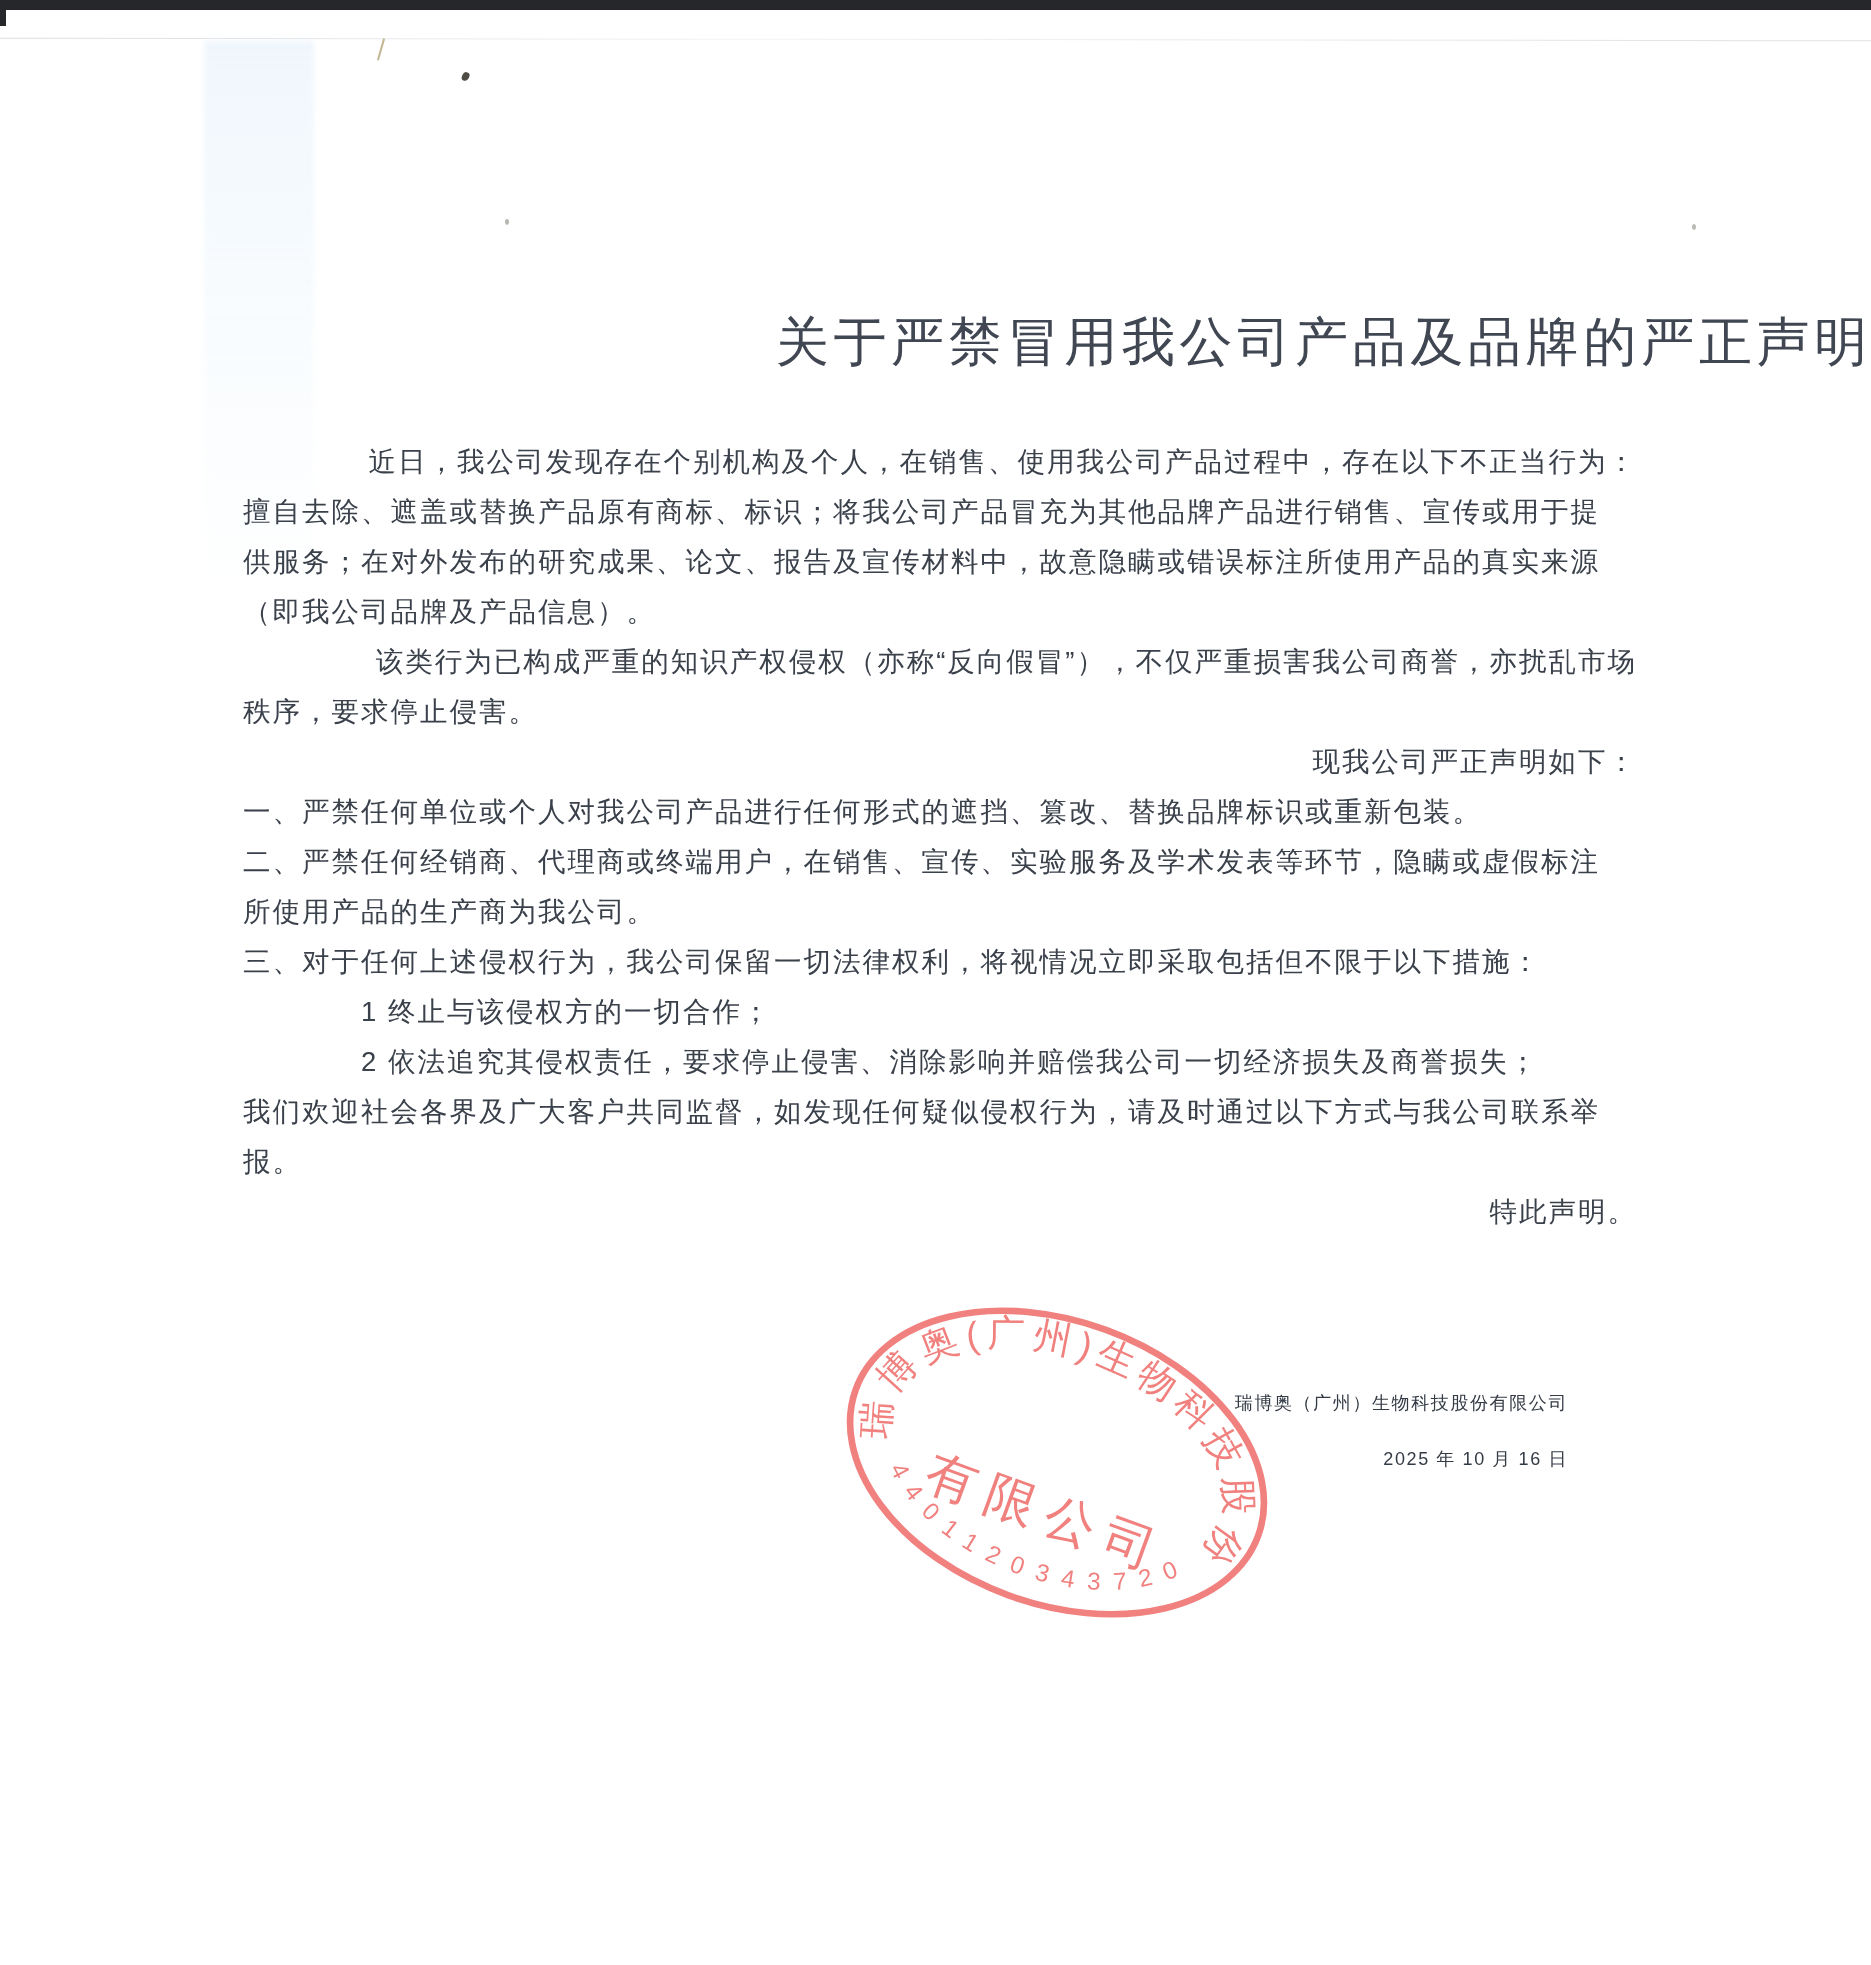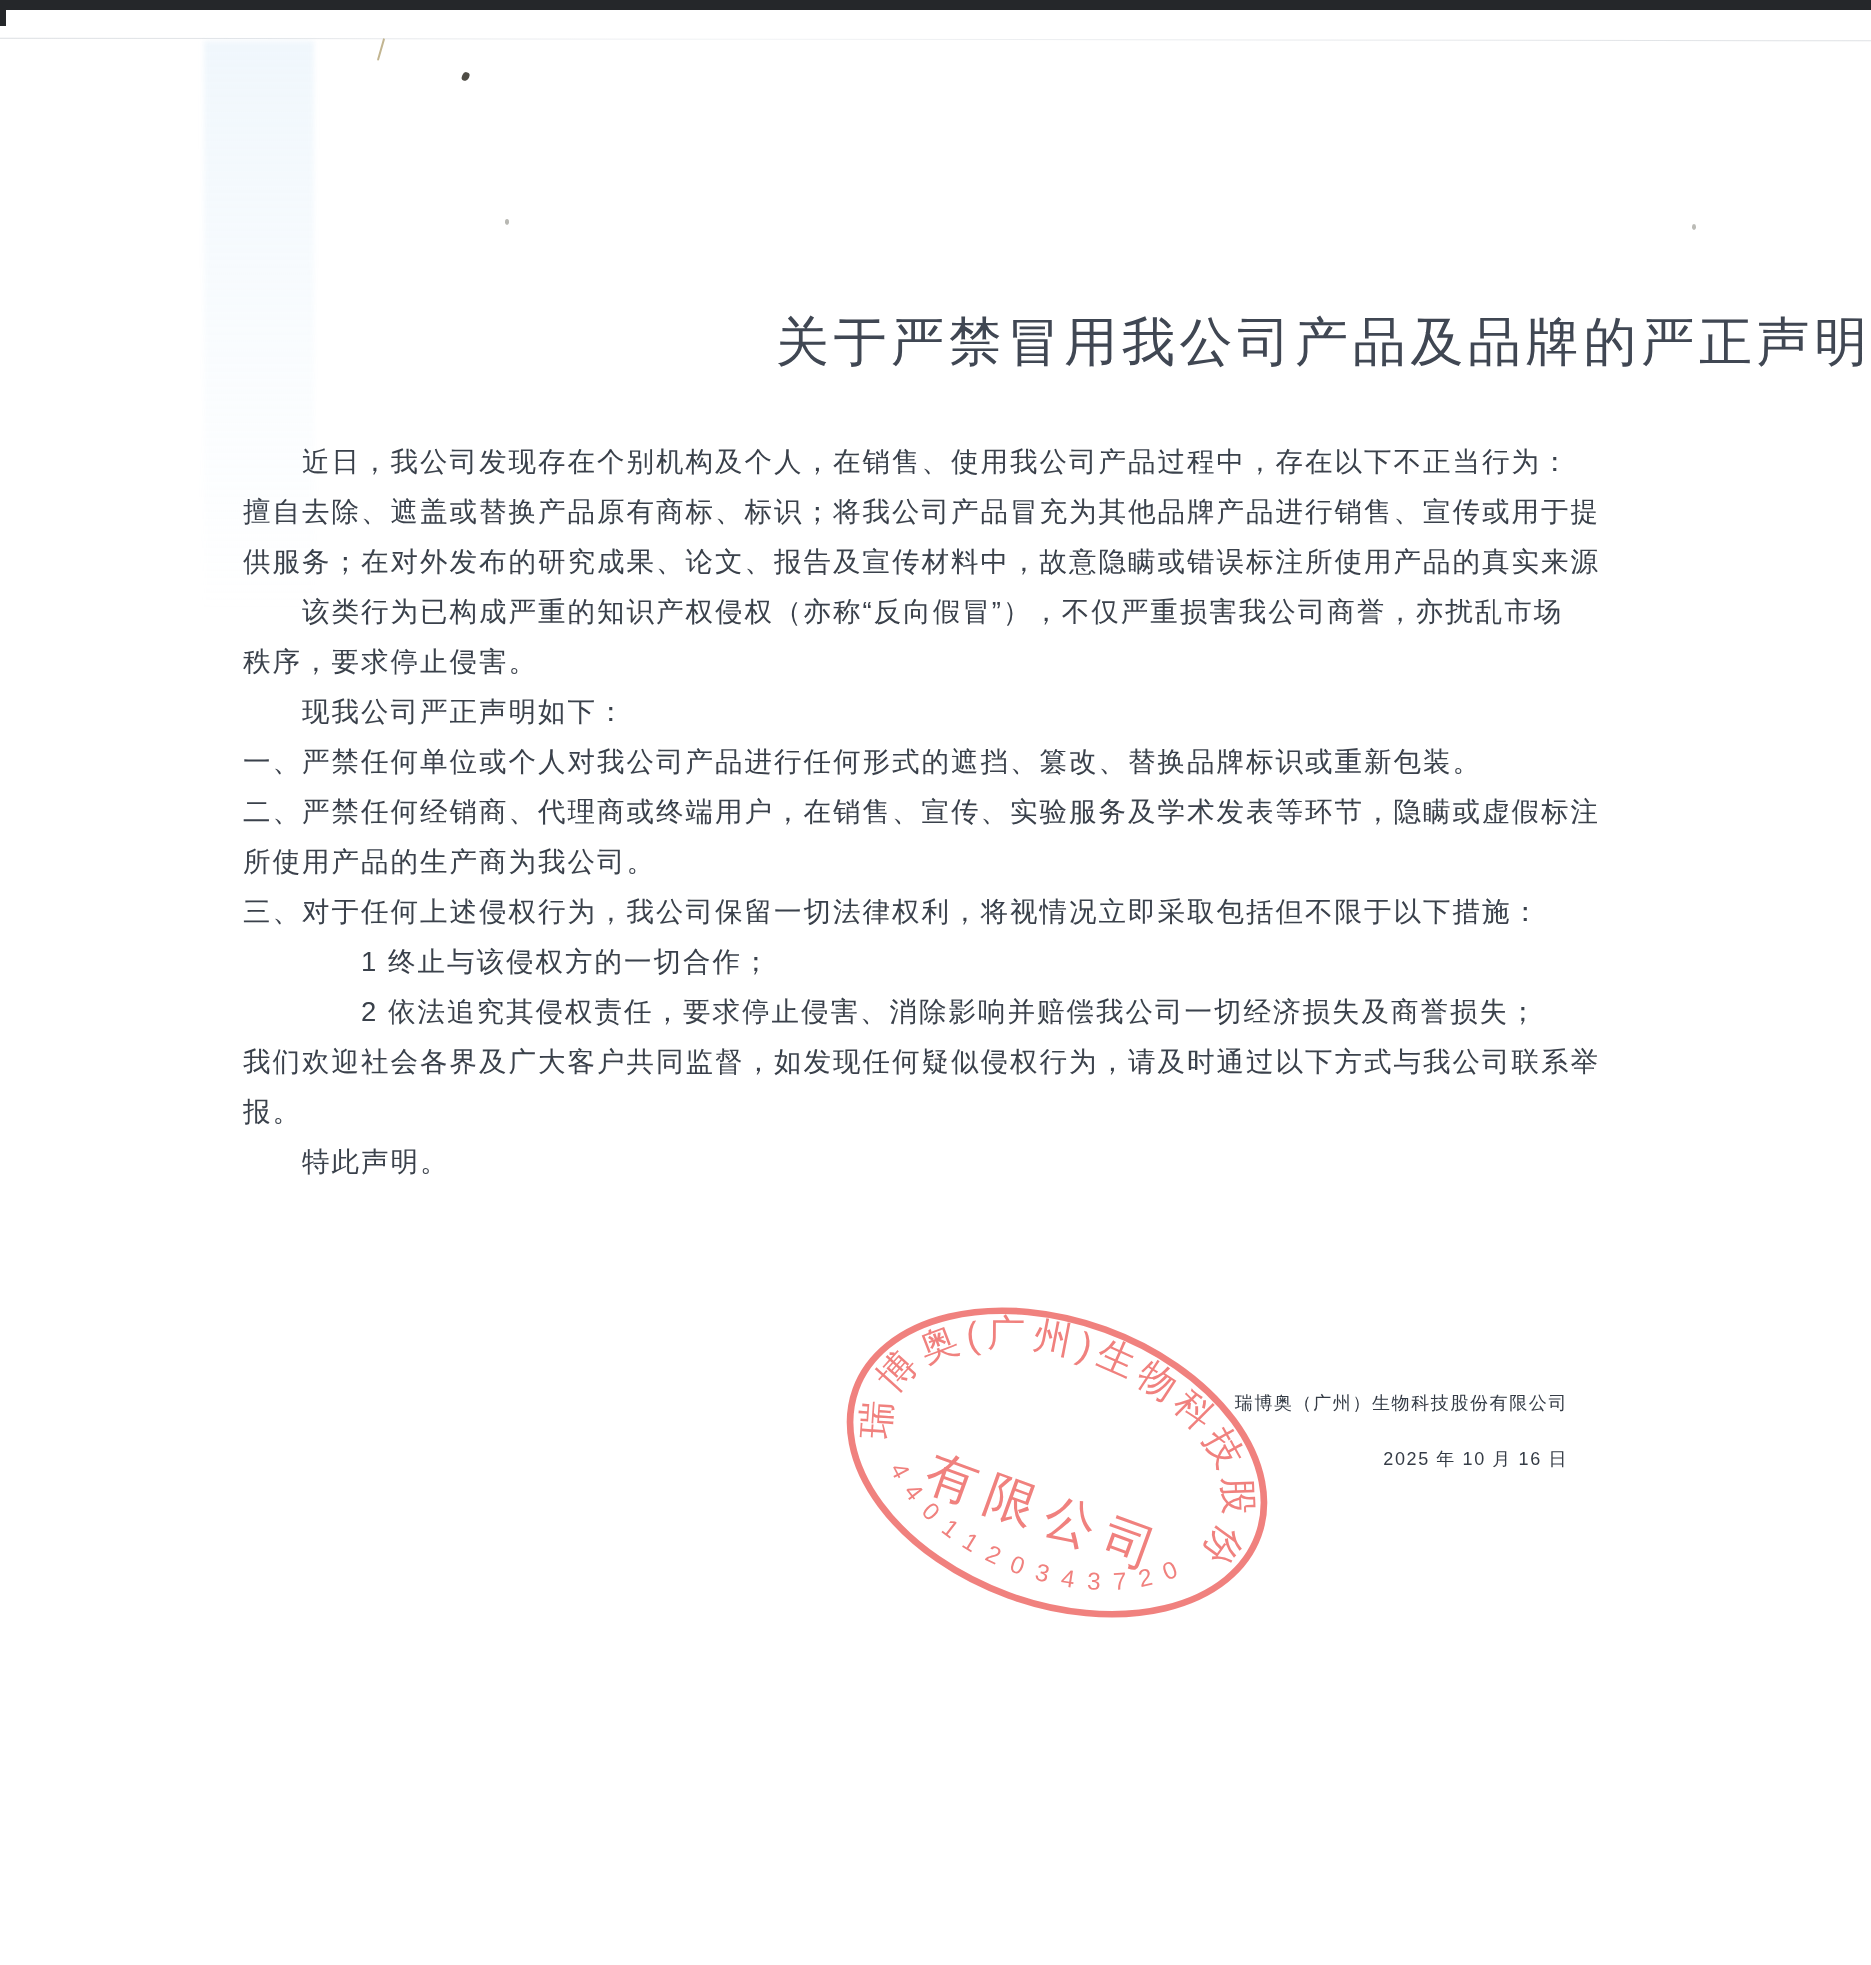--- a/index.html
+++ b/index.html
@@ -29,21 +29,21 @@
   .doc-title{
     position:absolute;left:0;top:307px;width:1872px;text-align:right;
     font-size:53px;font-weight:500;letter-spacing:4.7px;color:#404753;
     white-space:nowrap;
   }
   .body-text{
     position:absolute;left:243px;top:437px;width:1394px;
     font-size:27.5px;color:#3a414b;letter-spacing:2px;
   }
   .body-text .line{height:50px;line-height:50px;white-space:nowrap;}
-  .body-text .line.ind2{text-indent:59px;}
+  .body-text .line.ind2{text-indent:59px;text-align:right;}
   .body-text .line.sub{padding-left:118px;}
 
   .signature{
     position:absolute;left:900px;top:1375px;width:668px;text-align:right;
     font-size:18px;color:#343b45;letter-spacing:1.6px;
   }
   .signature .sig-line{height:56px;line-height:56px;white-space:nowrap;}
 
   
   .seal{position:absolute;left:782px;top:1207px;width:550px;height:511px;
@@ -60,20 +60,21 @@
 <div class="speck2"></div>
 <div class="speck3"></div>
 <div class="speck4"></div>
 
 <div class="doc-title">关于严禁冒用我公司产品及品牌的严正声明</div>
 
 <div class="body-text">
     <div class="line ind2">近日，我公司发现存在个别机构及个人，在销售、使用我公司产品过程中，存在以下不正当行为：</div>
     <div class="line">擅自去除、遮盖或替换产品原有商标、标识；将我公司产品冒充为其他品牌产品进行销售、宣传或用于提</div>
     <div class="line">供服务；在对外发布的研究成果、论文、报告及宣传材料中，故意隐瞒或错误标注所使用产品的真实来源</div>
+    <div class="line">（即我公司品牌及产品信息）。</div>
     <div class="line ind2">该类行为已构成严重的知识产权侵权（亦称“反向假冒”），不仅严重损害我公司商誉，亦扰乱市场</div>
     <div class="line">秩序，要求停止侵害。</div>
     <div class="line ind2">现我公司严正声明如下：</div>
     <div class="line">一、严禁任何单位或个人对我公司产品进行任何形式的遮挡、篡改、替换品牌标识或重新包装。</div>
     <div class="line">二、严禁任何经销商、代理商或终端用户，在销售、宣传、实验服务及学术发表等环节，隐瞒或虚假标注</div>
     <div class="line">所使用产品的生产商为我公司。</div>
     <div class="line">三、对于任何上述侵权行为，我公司保留一切法律权利，将视情况立即采取包括但不限于以下措施：</div>
     <div class="line sub">1  终止与该侵权方的一切合作；</div>
     <div class="line sub">2  依法追究其侵权责任，要求停止侵害、消除影响并赔偿我公司一切经济损失及商誉损失；</div>
     <div class="line">我们欢迎社会各界及广大客户共同监督，如发现任何疑似侵权行为，请及时通过以下方式与我公司联系举</div>

